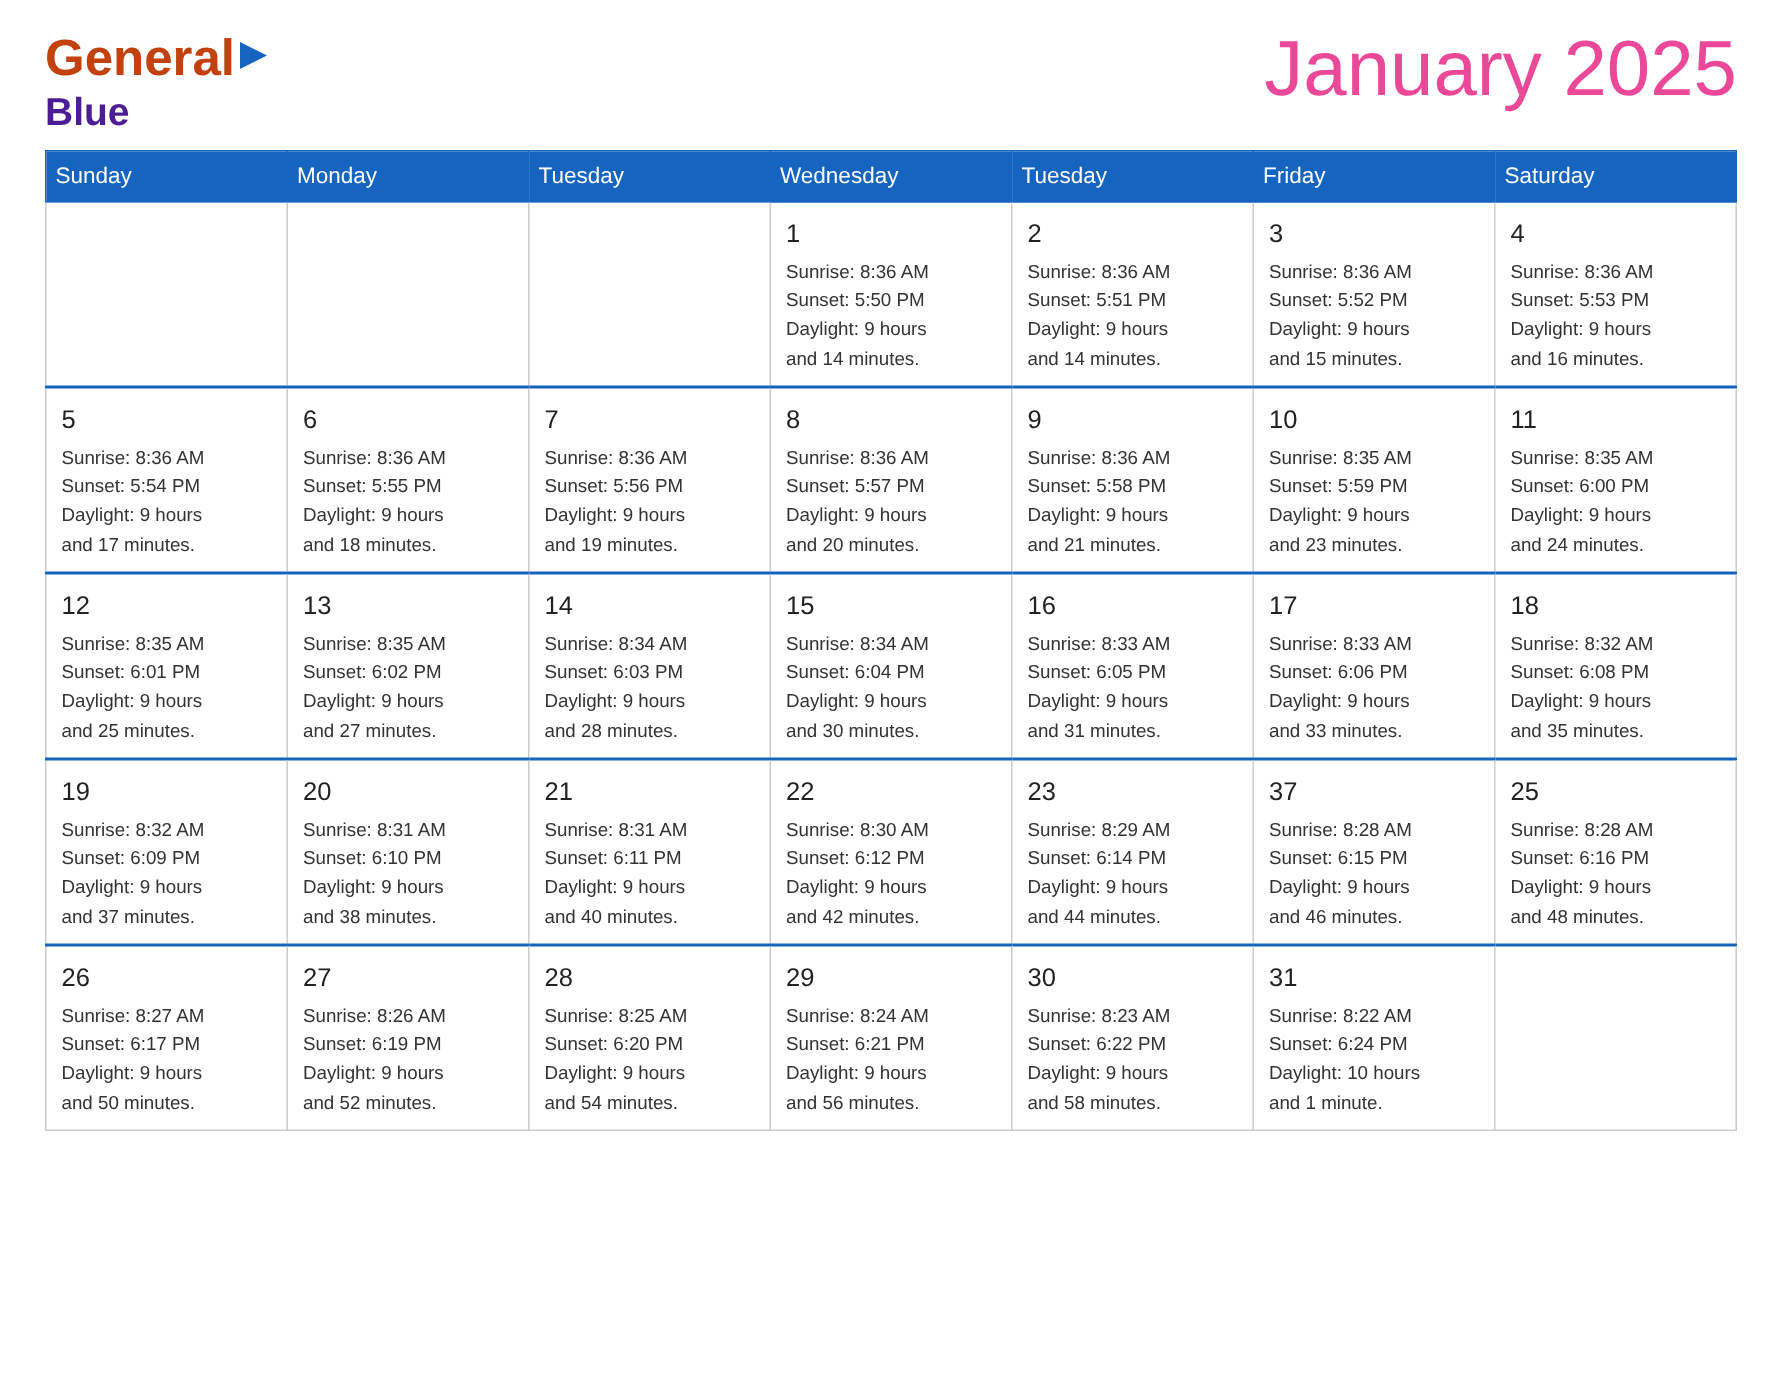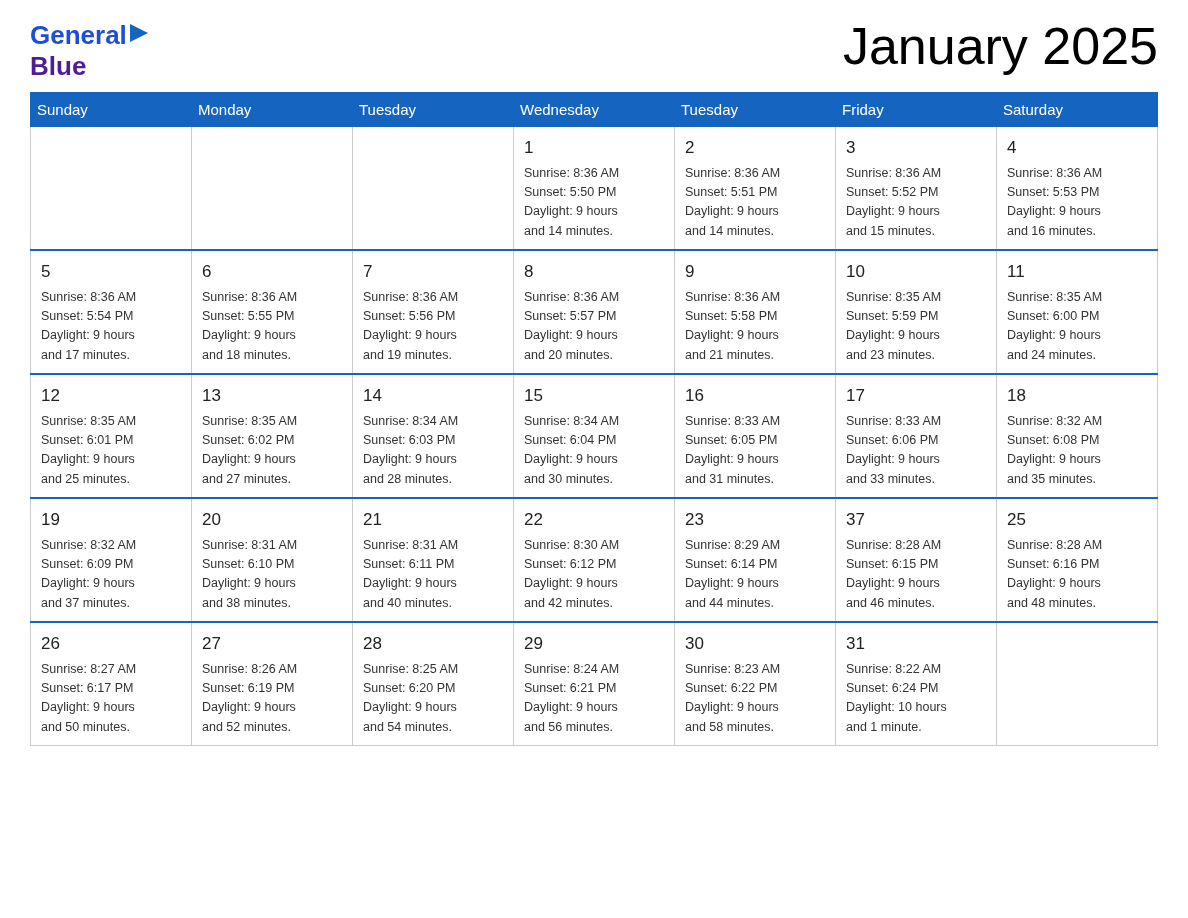--- a/index.html
+++ b/index.html
@@ -11,23 +11,23 @@
       width: 1188px;
       min-height: 918px;
     }
     .header {
       display: flex;
       justify-content: space-between;
       align-items: flex-start;
       margin-bottom: 10px;
     }
     .logo-text-general {
-      font-size: 26px;
+      font-size: 34px;
       font-weight: bold;
-      color: #1d4ed8;
+      color: #c2410c;
     }
     .logo-text-blue {
       font-size: 26px;
       font-weight: bold;
       color: #4c1d95;
     }
     .logo-wrapper {
       display: flex;
       flex-direction: row;
       align-items: center;
@@ -35,21 +35,21 @@
     .logo-lines {
       display: flex;
       flex-direction: column;
     }
     .title-area {
       text-align: right;
     }
     .month-title {
       font-size: 52px;
       font-weight: normal;
-      color: #000000;
+      color: #ec4899;
       line-height: 1;
     }
     .location-title {
       font-size: 22px;
       color: #444;
       margin-top: 4px;
     }
     .calendar-table {
       width: 100%;
       border-collapse: collapse;

